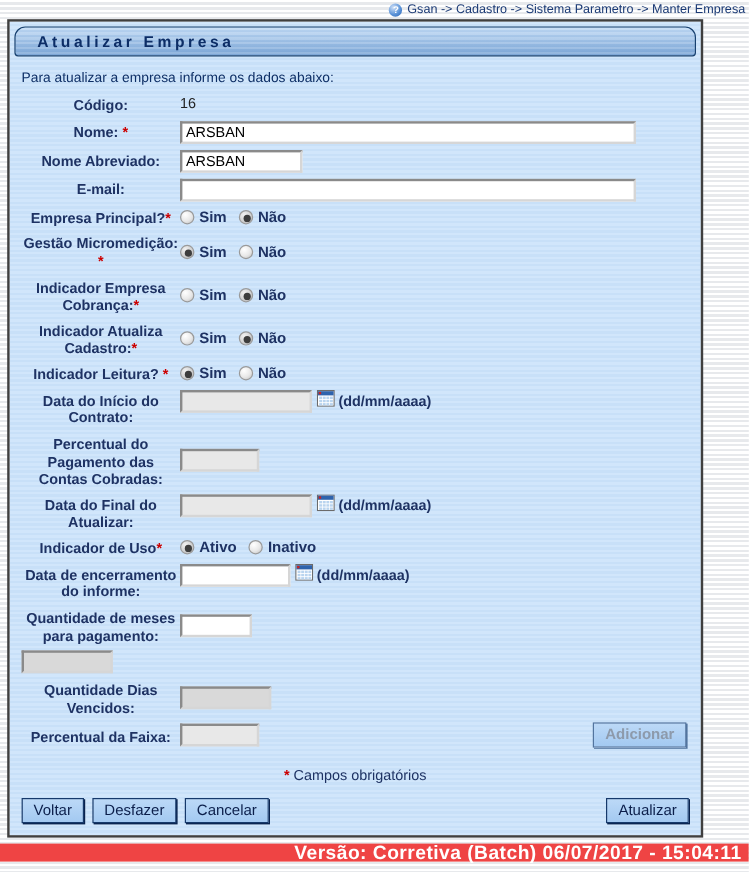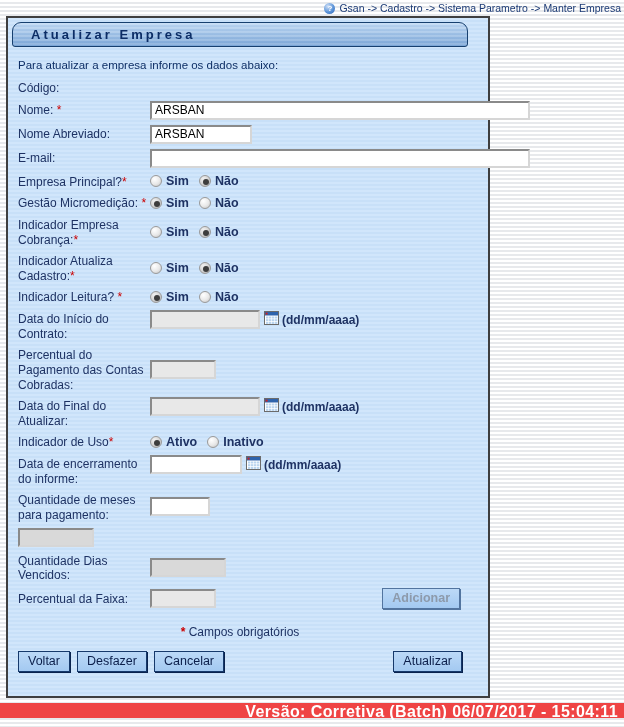--- a/index.html
+++ b/index.html
@@ -15,41 +15,41 @@
   }
   .help-icon {
     width:11px; height:11px; border-radius:50%;
     background:radial-gradient(circle at 35% 30%, #cfe0f7 0%, #5b93d8 55%, #2a62b4 100%);
     color:#fff; font-size:8px; font-weight:bold; line-height:11px; text-align:center;
     flex:0 0 auto;
   }
   .crumb { font-size:10.5px; color:#1b3a75; }
   
   .panel {
-    margin:0 6px; width:484px; height:682px;
+    margin:0 6px; width:580px; height:682px;
     border:2px solid #3f3f3f;
     background:repeating-linear-gradient(180deg,#d1e6fb 0 2px,#c8e0f8 2px 4px);
-    padding:4px 20px 0 4px;
+    padding:4px 4px 0 4px;
   }
   .titlebar {
     height:25px; border:1px solid #17406f; border-radius:9px 9px 3px 3px;
     background:
       linear-gradient(180deg, rgba(255,255,255,0.38), rgba(30,70,130,0.18)),
       repeating-linear-gradient(180deg,#a9ccf1 0 2px,#8fbae8 2px 4px);
     color:#0c2d66; font-size:13px; font-weight:bold; letter-spacing:3px;
     line-height:23px; padding-left:18px;
   }
   .content { padding:12px 6px 0 6px; }
   .intro { font-size:11.5px; color:#0e2f66; margin-bottom:8px; }
   
   .row { display:flex; align-items:flex-start; margin-bottom:5px; }
   .row.center { align-items:center; }
   .lbl {
-    flex:0 0 132px; font-size:12px; font-weight:normal; color:#1e3263;
-    line-height:1.22; padding-top:2px;
+    flex:0 0 132px; font-size:12px; font-weight:bold; color:#1e3263;
+    line-height:1.22; padding-top:2px;text-align:center;
   }
   .req { color:#cc0000; }
   .ctl { flex:1 1 auto; display:flex; align-items:center; flex-wrap:wrap; }
   .plain-value { font-size:12px; color:#222; }
   
   .tinput {
     font-family:"Liberation Sans", sans-serif; font-size:12px; color:#000;
     height:19px; background:#fff; padding:0 3px;
     border:2px solid; border-color:#8a8a8a #d6d6d6 #d6d6d6 #8a8a8a;
   }
@@ -101,20 +101,23 @@
 </div>
 
 <div class="panel">
   <div class="titlebar">Atualizar Empresa</div>
 
   <div class="content">
     <div class="intro">Para atualizar a empresa informe os dados abaixo:</div>
 
     <div class="row">
       <div class="lbl"><span>Código:</span></div>
+      <div class="ctl">
+          <span class="plain-value">16</span>
+        </div>
     </div>
 
     <div class="row">
       <div class="lbl"><span>Nome:</span><span class="req"> *</span></div>
       <div class="ctl">
           <input type="text" class="tinput w-lg" value="ARSBAN" style="">
         </div>
     </div>
 
     <div class="row">

